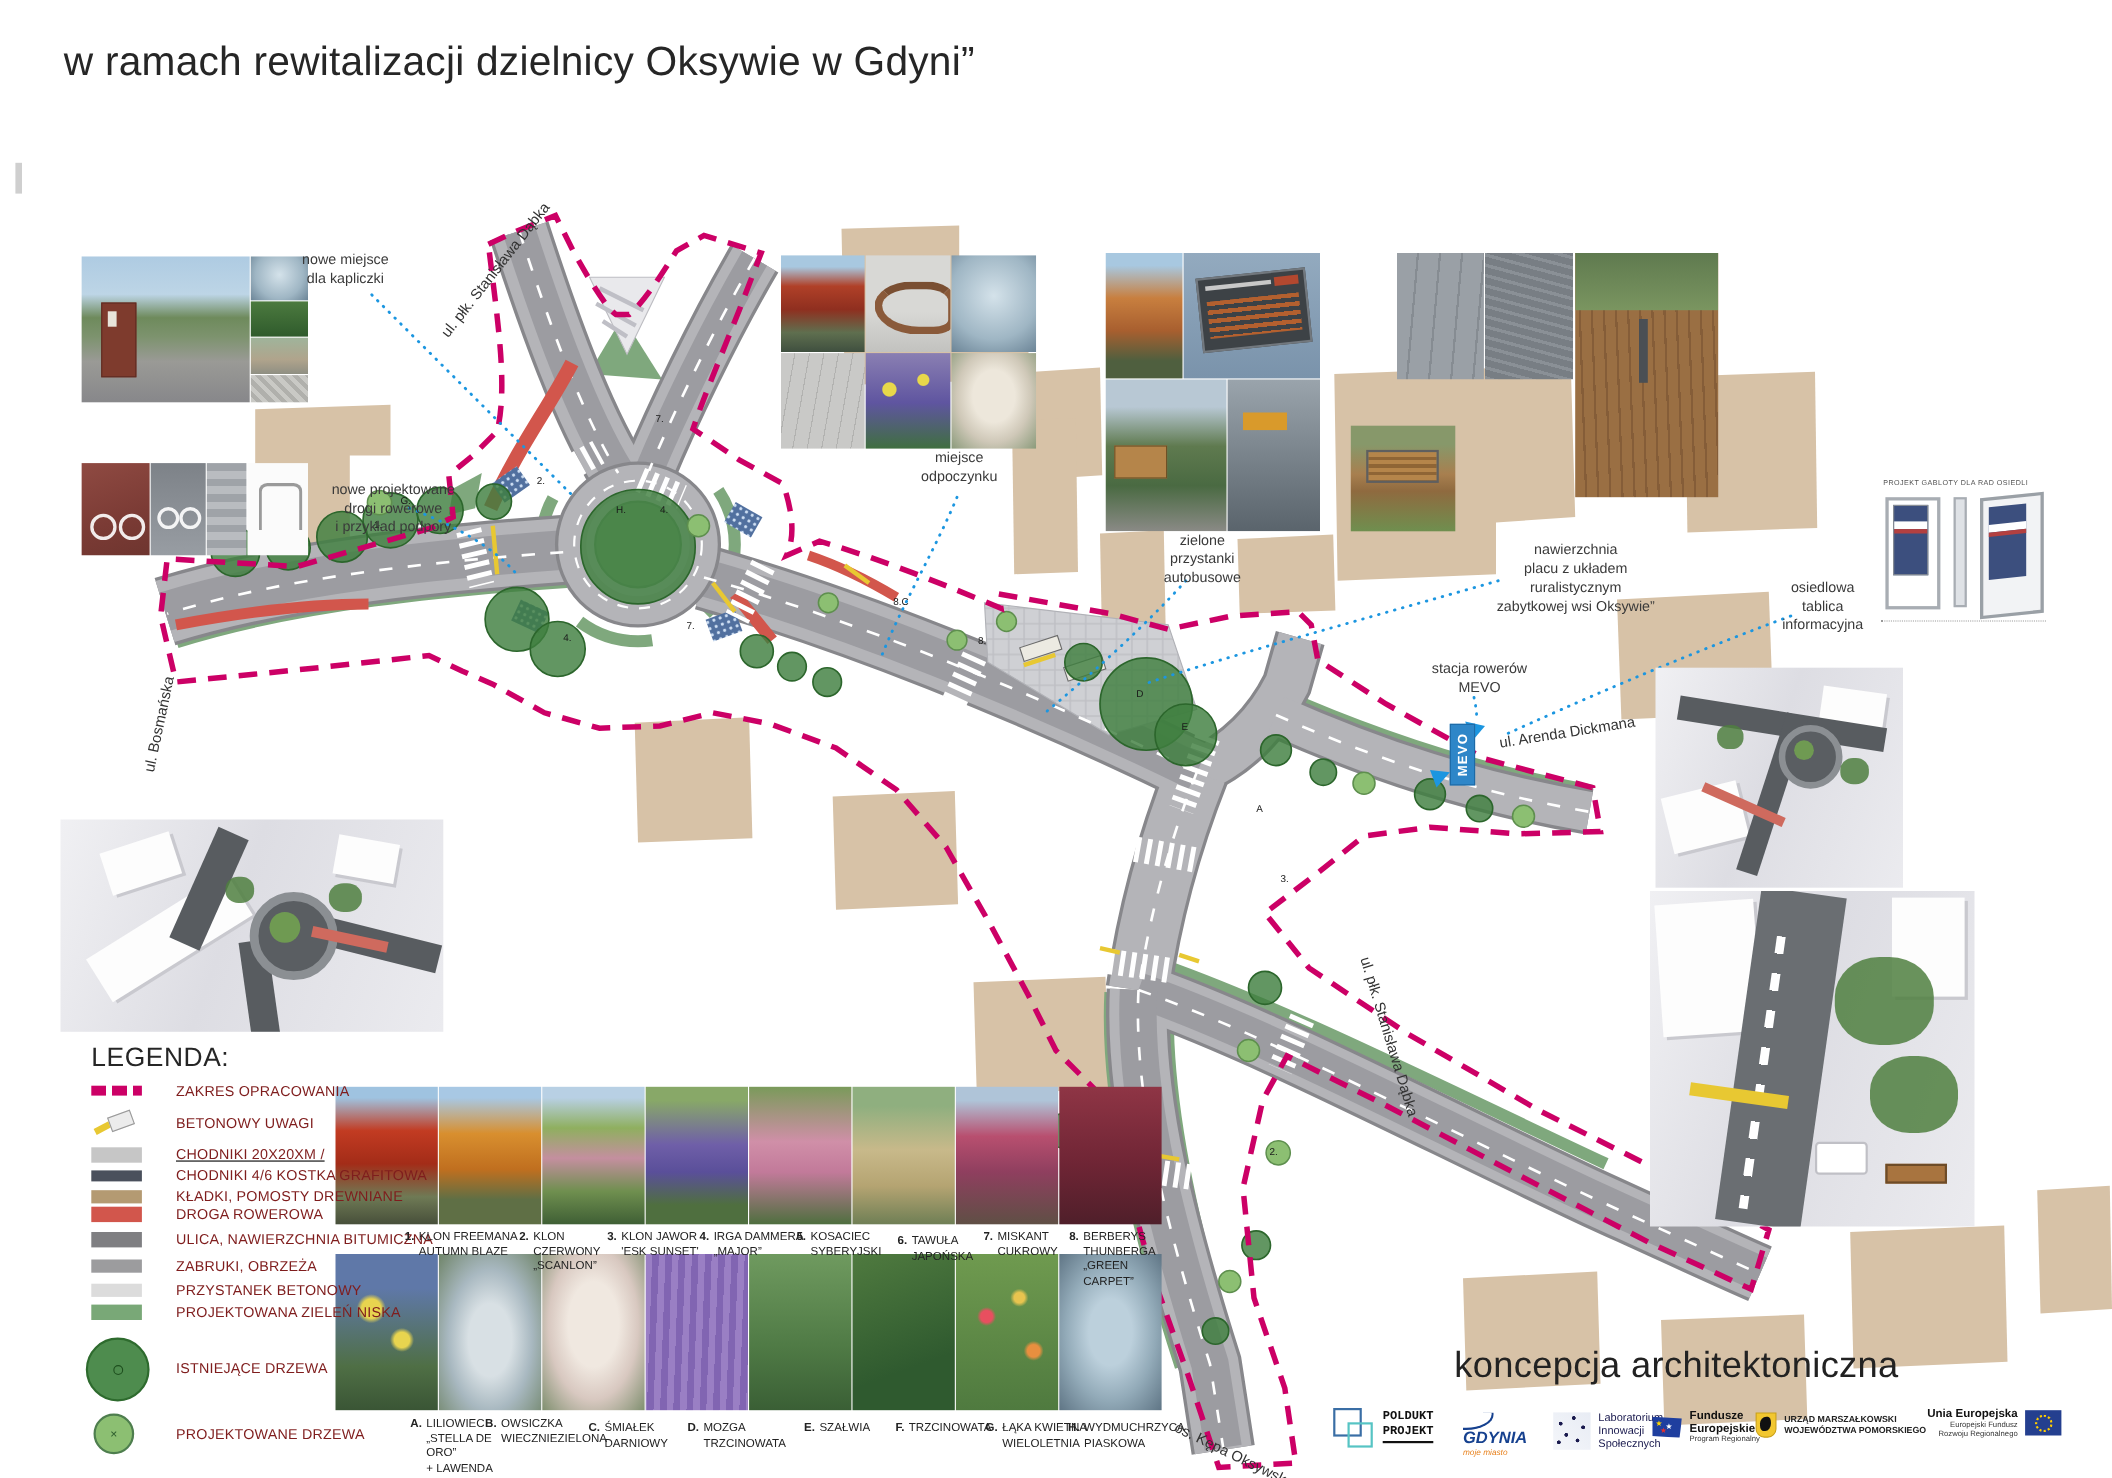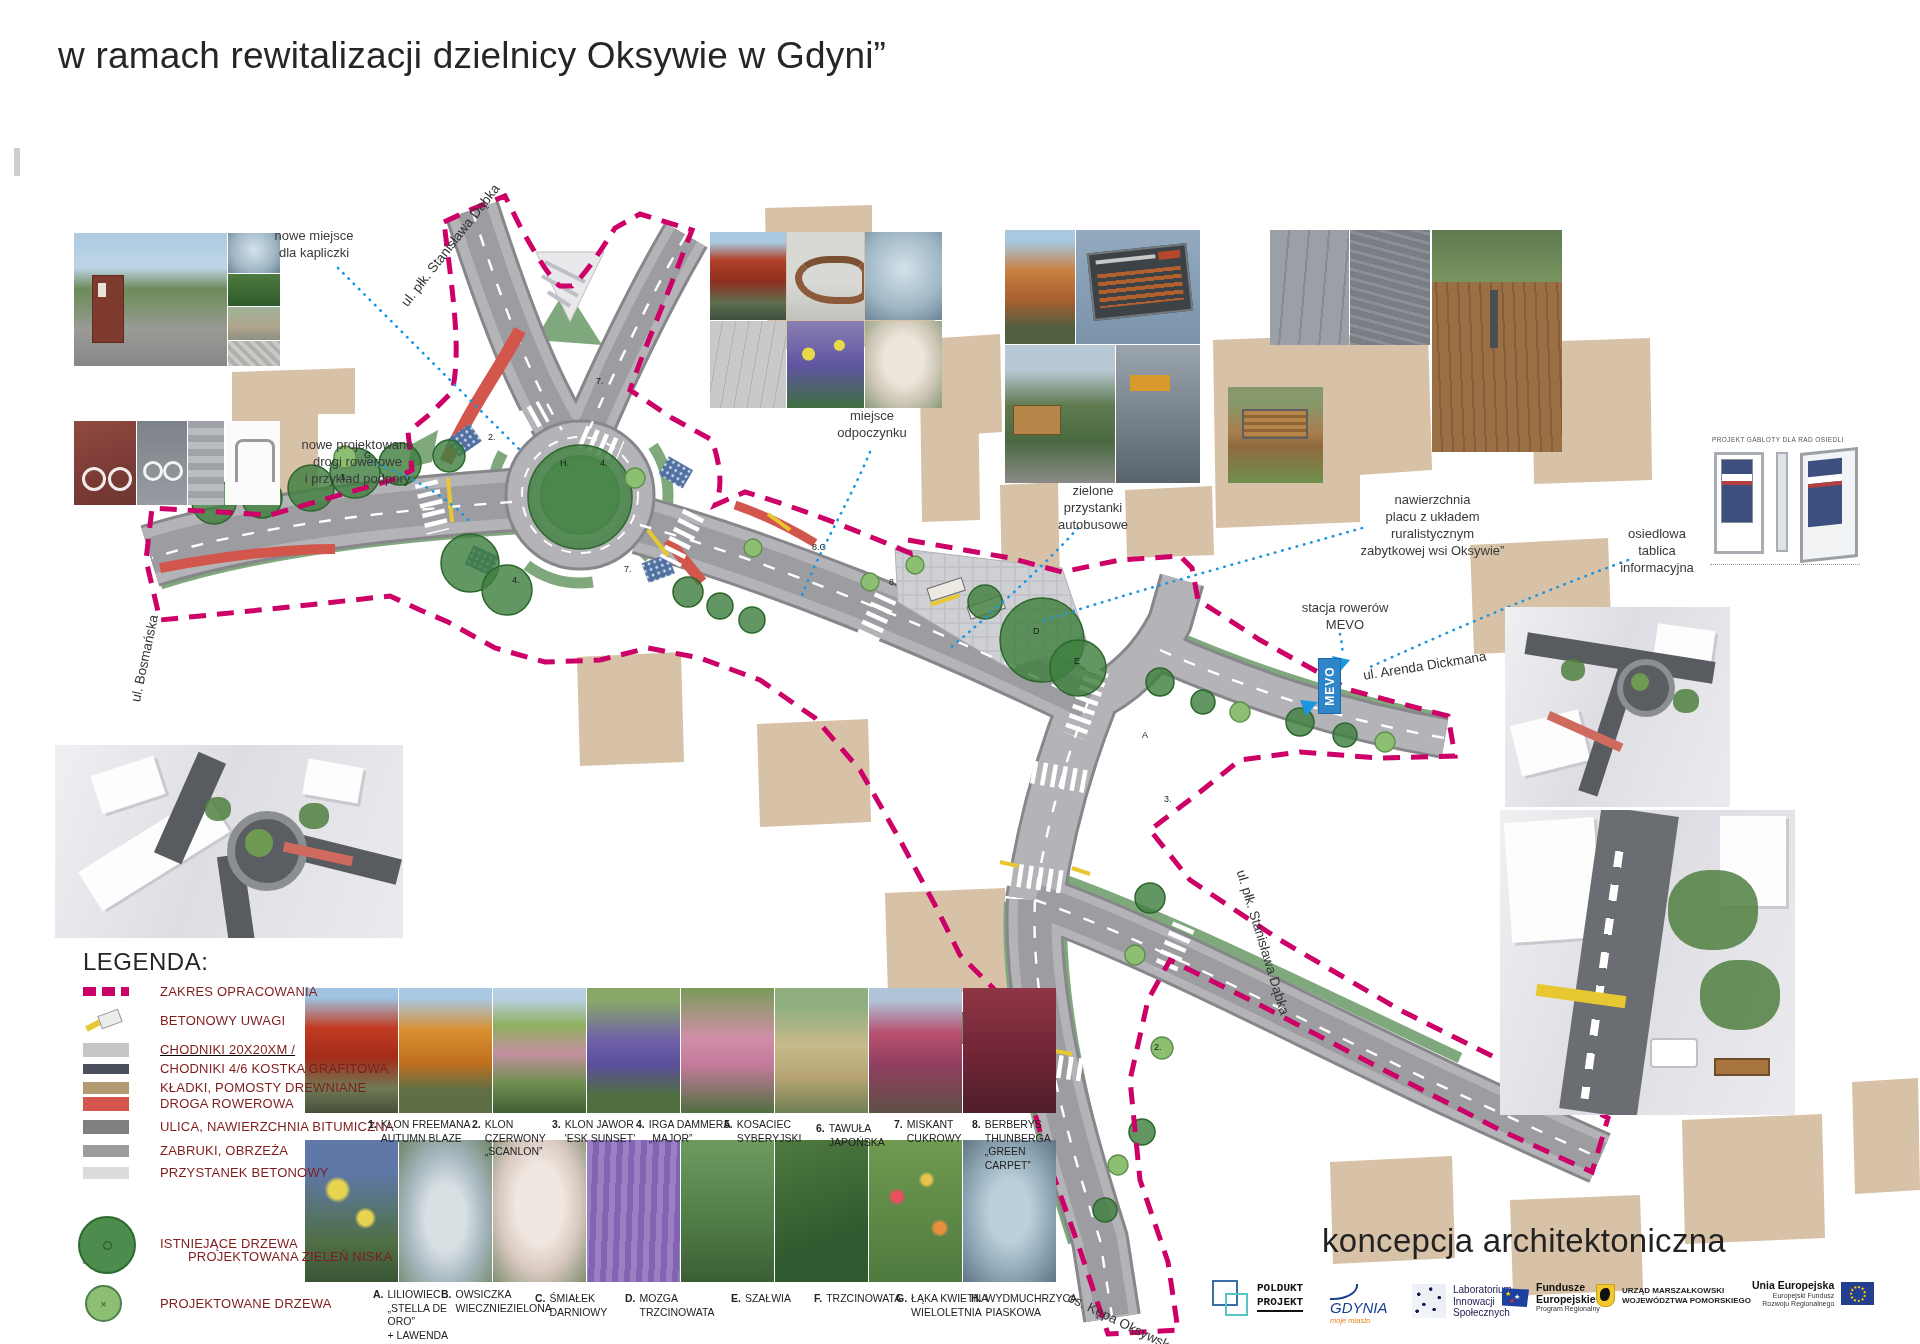--- a/index.html
+++ b/index.html
@@ -78,21 +78,21 @@
   .mevo span{transform:rotate(-90deg);color:#fff;font-size:12px;font-weight:bold;letter-spacing:1px;}
   
   .sw-dash{height:9px;background:repeating-linear-gradient(90deg,#cc0066 0 13px,transparent 13px 19px);}
   .sw-bar{height:12px;}
   .circ{border-radius:50%;position:absolute;z-index:5;display:flex;align-items:center;justify-content:center;}
   
   .logo{position:absolute;z-index:5;display:flex;align-items:center;gap:7px;}
   .lg-txt{font-size:10px;color:#1a1a4e;line-height:1.15;}
   .poldukt-t{font-family:"Liberation Mono",monospace;font-weight:bold;font-size:11px;color:#111;
              border-bottom:2px solid #111;line-height:1.25;padding-bottom:1px;}
-  .gd{font-style:italic;font-weight:normal;font-size:15px;color:#16418f;line-height:.9;}
+  .gd{font-style:italic;font-weight:bold;font-size:15px;color:#16418f;line-height:.9;}
   .gd-sub{font-style:italic;font-size:7.5px;color:#e8821e;}
   .fe-flag{width:27px;height:19px;background:#1f3f9f;position:relative;clip-path:polygon(0 0,100% 8%,92% 100%,0 92%);}
   .fe-flag i{position:absolute;font-style:normal;font-size:7px;}
   .um-shield{width:17px;height:21px;background:#f2c730;border:1px solid #caa11a;border-radius:0 0 8px 8px;position:relative;}
   .um-shield div{position:absolute;left:3px;top:3px;width:10px;height:13px;background:#111;
                  border-radius:60% 30% 55% 35%/50% 45% 60% 40%;}
   .ue-flag{width:33px;height:23px;background:#243f8f;display:flex;align-items:center;justify-content:center;}
   .ue-flag div{width:12px;height:12px;border:2px dotted #ffcc00;border-radius:50%;}
   .b-sm{font-size:10.5px;font-weight:bold;color:#111;line-height:1.1;}
   .b-xs{font-size:7px;color:#333;line-height:1.15;}
@@ -516,21 +516,21 @@
     <div class="llab">ULICA, NAWIERZCHNIA BITUMICZNA</div>
   </div>
   <div class="lrow" style="top:1143px;">
     <div class="lsw sw-bar" style="background:#9c9c9e;"></div>
     <div class="llab">ZABRUKI, OBRZEŻA</div>
   </div>
   <div class="lrow" style="top:1165px;">
     <div class="lsw sw-bar" style="background:#dcdcdc;"></div>
     <div class="llab">PRZYSTANEK BETONOWY</div>
   </div>
-  <div class="lrow" style="top:1249px;gap:28px;">
+  <div class="lrow" style="top:1185px;">
     <div class="lsw sw-bar" style="background:#79a877;height:14px;"></div>
     <div class="llab">PROJEKTOWANA ZIELEŃ NISKA</div>
   </div>
 
   <div class="circ" style="left:78px;top:1216px;width:54px;height:54px;background:#4e8c4e;border:2px solid #2e6b2e;">
     <div style="width:7px;height:7px;border:1px solid #1e4f1e;border-radius:50%;"></div>
   </div>
   <div class="abs llab" style="left:160px;top:1236px;z-index:5;">ISTNIEJĄCE DRZEWA</div>
 
   <div class="circ" style="left:85px;top:1285px;width:33px;height:33px;background:#8cbf72;border:2px solid #4e7e4e;font-size:11px;color:#2e5e2e;">×</div>

